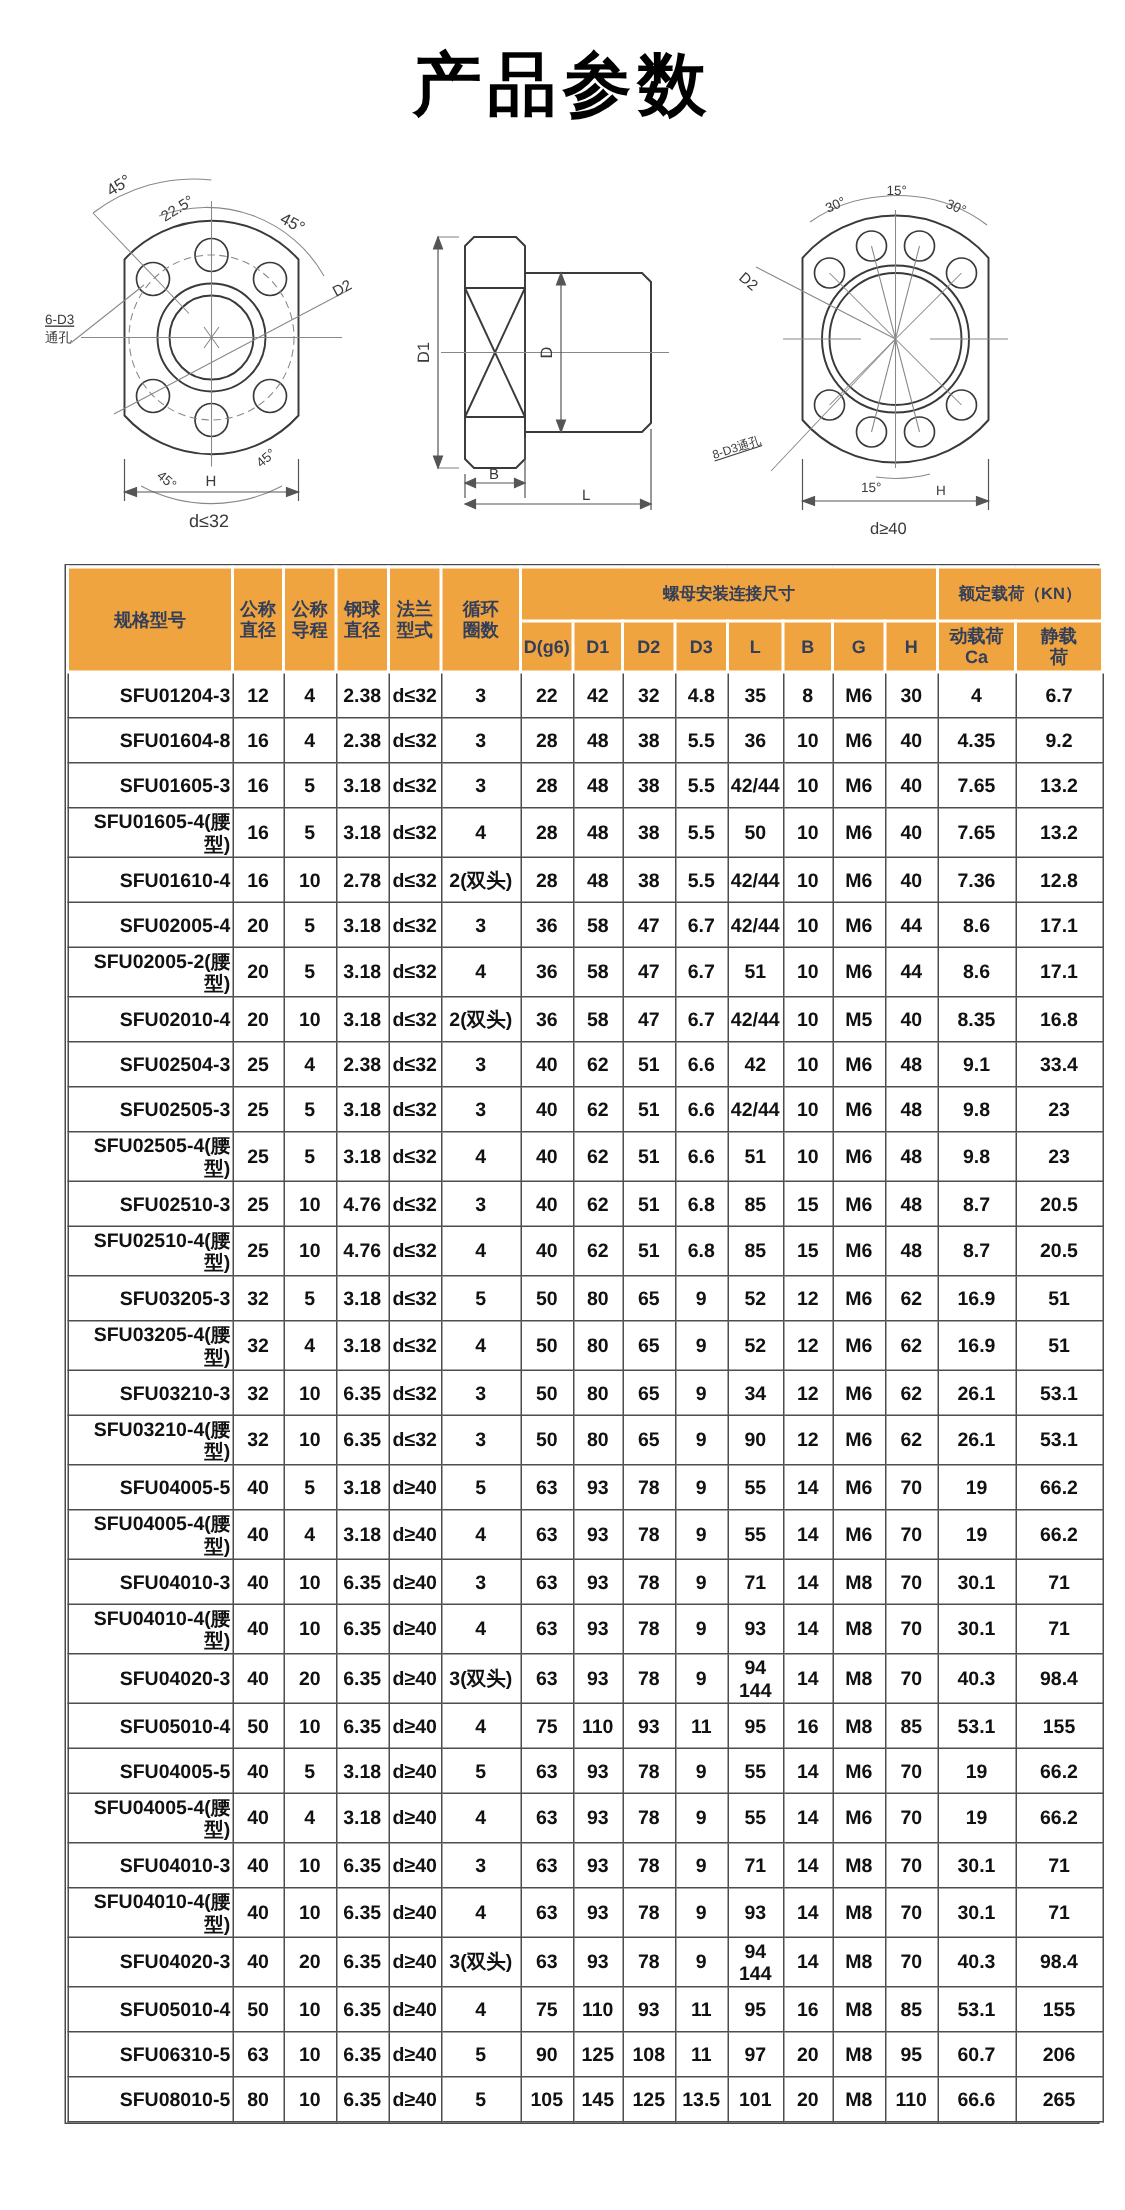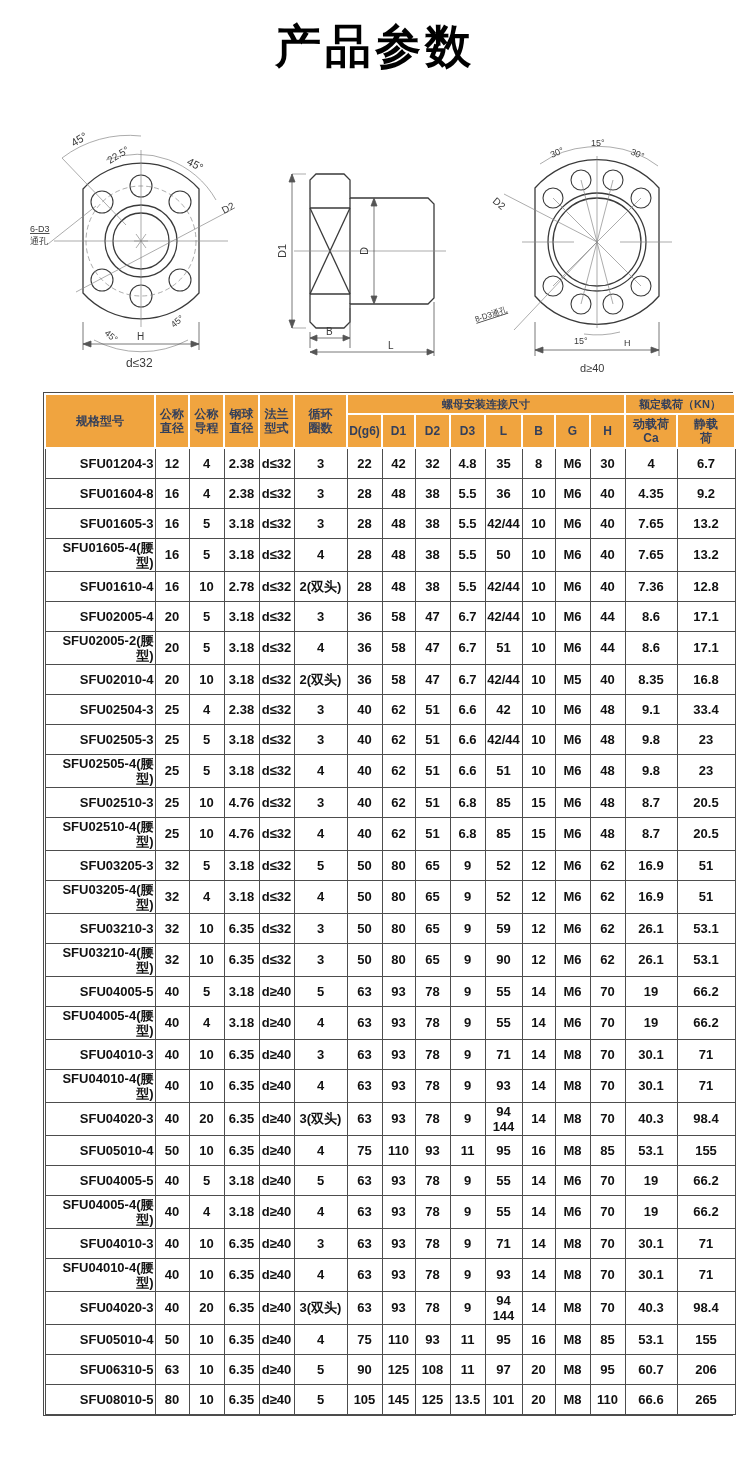--- a/index.html
+++ b/index.html
@@ -4,39 +4,39 @@
 <style>
   * { margin:0; padding:0; box-sizing:border-box; }
   html,body { background:#ffffff; }
   body {
     width:750px; height:1473px; margin:0 auto; position:relative;
     font-family:"Liberation Sans","DejaVu Sans",sans-serif;
     color:#1a1a1a; overflow:hidden;
   }
   .page-title {
     text-align:center; font-size:46px; font-weight:900; color:#000;
-    letter-spacing:4px; height:100px;margin-top:16px;
+    padding-top:26px; letter-spacing:4px; height:100px;
   }
   .drawings {
     display:flex; justify-content:center; align-items:flex-start;
     gap:4px; height:260px; margin-top:6px;
   }
   .drawing { flex:0 0 auto; }
   svg text { font-family:"Liberation Sans","DejaVu Sans",sans-serif; fill:#3a3a3a; }
   .spec-table-wrap { margin:10px 0 0 43px; width:690px; border:1px solid #4a4a4a; }
   table.spec {
     border-collapse:collapse; table-layout:fixed; width:690px;
     font-size:13px;
   }
   table.spec thead th {
     background:#f0a43f; color:#333f5a; font-weight:bold; font-size:12px;
     border:2px solid #ffffff; text-align:center; vertical-align:middle;
     white-space:pre-line; line-height:14px; padding:2px 0;
   }
-  table.spec thead th.group { font-size:11px; height:20px; padding:1px 0; }
+  table.spec thead th.group { font-size:11px; height:36px; padding:1px 0; }
   table.spec thead tr.sub th { height:33px; }
   table.spec tbody td {
     border:1px solid #4d4d4d; background:#fff; color:#111;
     text-align:center; vertical-align:middle; height:30px;
     font-weight:600; white-space:pre-line; line-height:15px; padding:1px;
   }
   table.spec tbody td.model-cell { text-align:right; padding-left:6px; }
 </style>
 </head>
 <body>
@@ -506,21 +506,21 @@
           <td class="model-cell">SFU03210-3</td>
           <td>32</td>
           <td>10</td>
           <td>6.35</td>
           <td>d≤32</td>
           <td>3</td>
           <td>50</td>
           <td>80</td>
           <td>65</td>
           <td>9</td>
-          <td>59</td>
+          <td>34</td>
           <td>12</td>
           <td>M6</td>
           <td>62</td>
           <td>26.1</td>
           <td>53.1</td>
         </tr>
         <tr>
           <td class="model-cell">SFU03210-4(腰型)</td>
           <td>32</td>
           <td>10</td>

